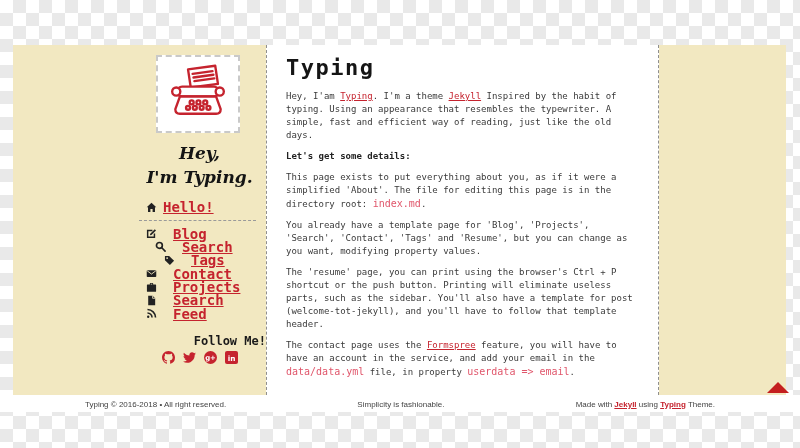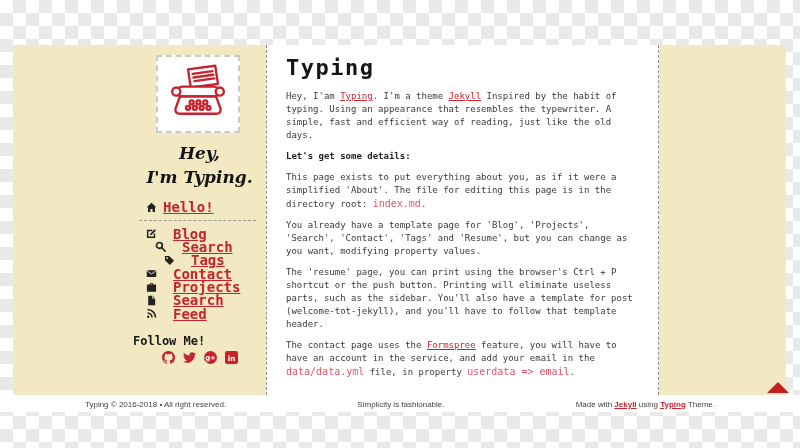--- a/index.html
+++ b/index.html
@@ -39,21 +39,21 @@
   .nav-row { display:flex; align-items:center; gap:16px; height:11px;
              margin-bottom:2.4px; cursor:pointer; }
   .nav-row.indent-1 { margin-left:9px; }
   .nav-row.indent-2 { margin-left:18px;align-items:center; }
   .nav-link { font-size:14px; font-weight:bold; color:#c5232e;
               text-decoration:underline; }
   .nav-icon { width:11px; height:11px; flex:0 0 11px; }
   .nav-icon svg { width:11px; height:11px; display:block; }
 
   .follow-label { position:absolute; left:133px; top:334px; width:133px;
-                  text-align:left; font-size:12px; font-weight:bold;
+                  text-align:right; font-size:12px; font-weight:bold;
                   color:#1a1a1a; z-index:2; }
   .social-row { position:absolute; left:133px; top:351px; width:133px; z-index:2;
                 display:flex; justify-content:center; gap:8px; }
   .social-row .sicon { width:13px; height:13px; cursor:pointer; }
   .social-row svg { width:13px; height:13px; display:block; }
 
   
   .main-col { position:absolute; left:266px; top:45px; width:393px; height:350px;
               background:#fff; border-left:1px dashed #8f8f8f;
               border-right:1px dashed #8f8f8f; padding:10px 20px 0 19px;

